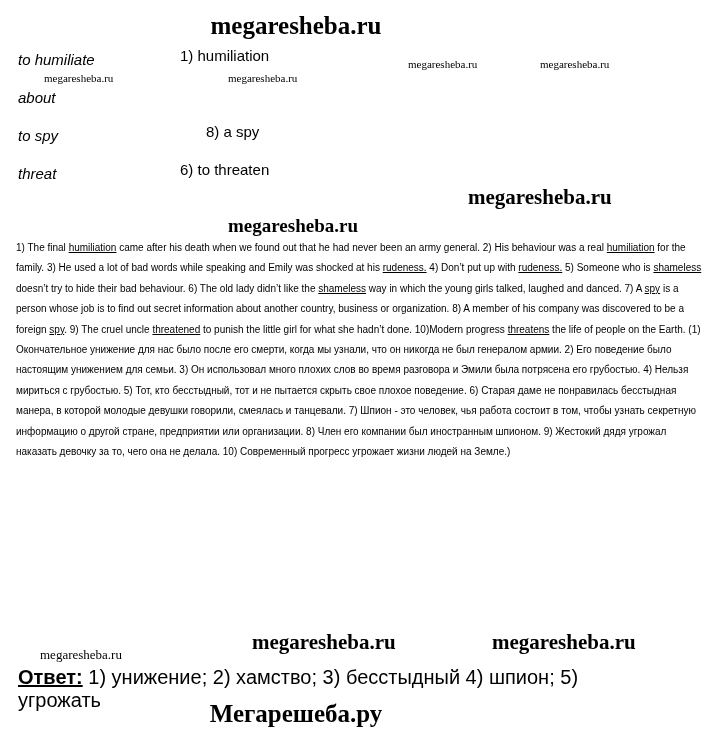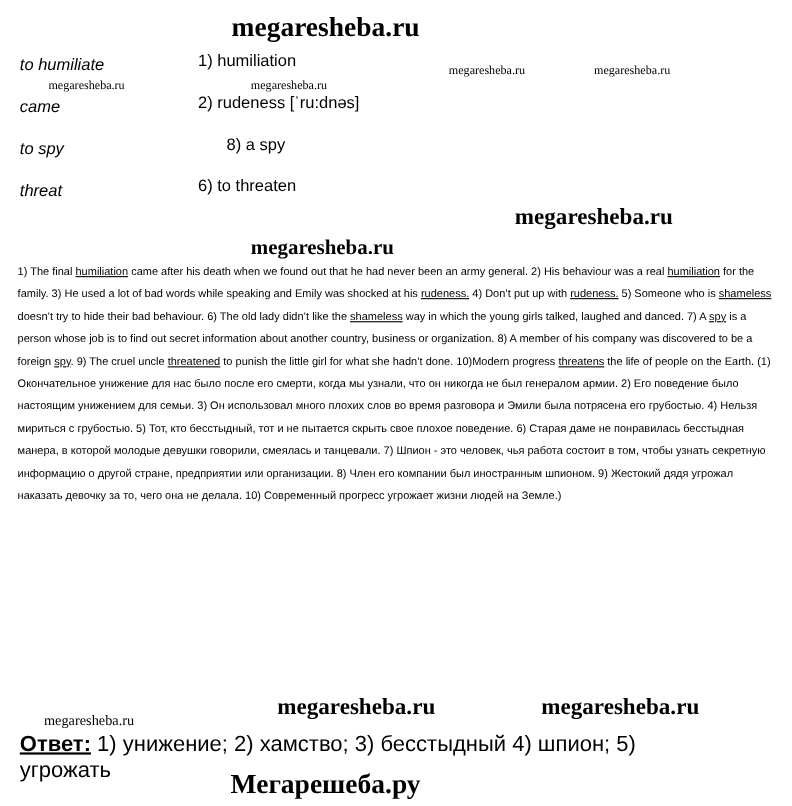--- a/index.html
+++ b/index.html
@@ -111,22 +111,21 @@
       <div class="wm wm-xl" style="left: 492px; top: 630px;">megaresheba.ru</div>
       <div class="wm wm-md" style="left: 40px; top: 647px;">megaresheba.ru</div>
     </div>
 
   <div class="pairs" id="pairs-list">
       <div class="pair-row">
         <span class="pair-left">to humiliate</span>
         <span class="pair-right" style="left: 162px;">1) humiliation</span>
       </div>
       <div class="pair-row">
-        <span class="pair-left">came</span>
-        <span class="pair-right" style="left: 162px;">2) rudeness [ˈru:dnəs]</span>
+        <span class="pair-left">about</span>
       </div>
       <div class="pair-row">
         <span class="pair-left">to spy</span>
         <span class="pair-right" style="left: 188px;">8) a spy</span>
       </div>
       <div class="pair-row">
         <span class="pair-left">threat</span>
         <span class="pair-right" style="left: 162px;">6) to threaten</span>
       </div>
     </div>

